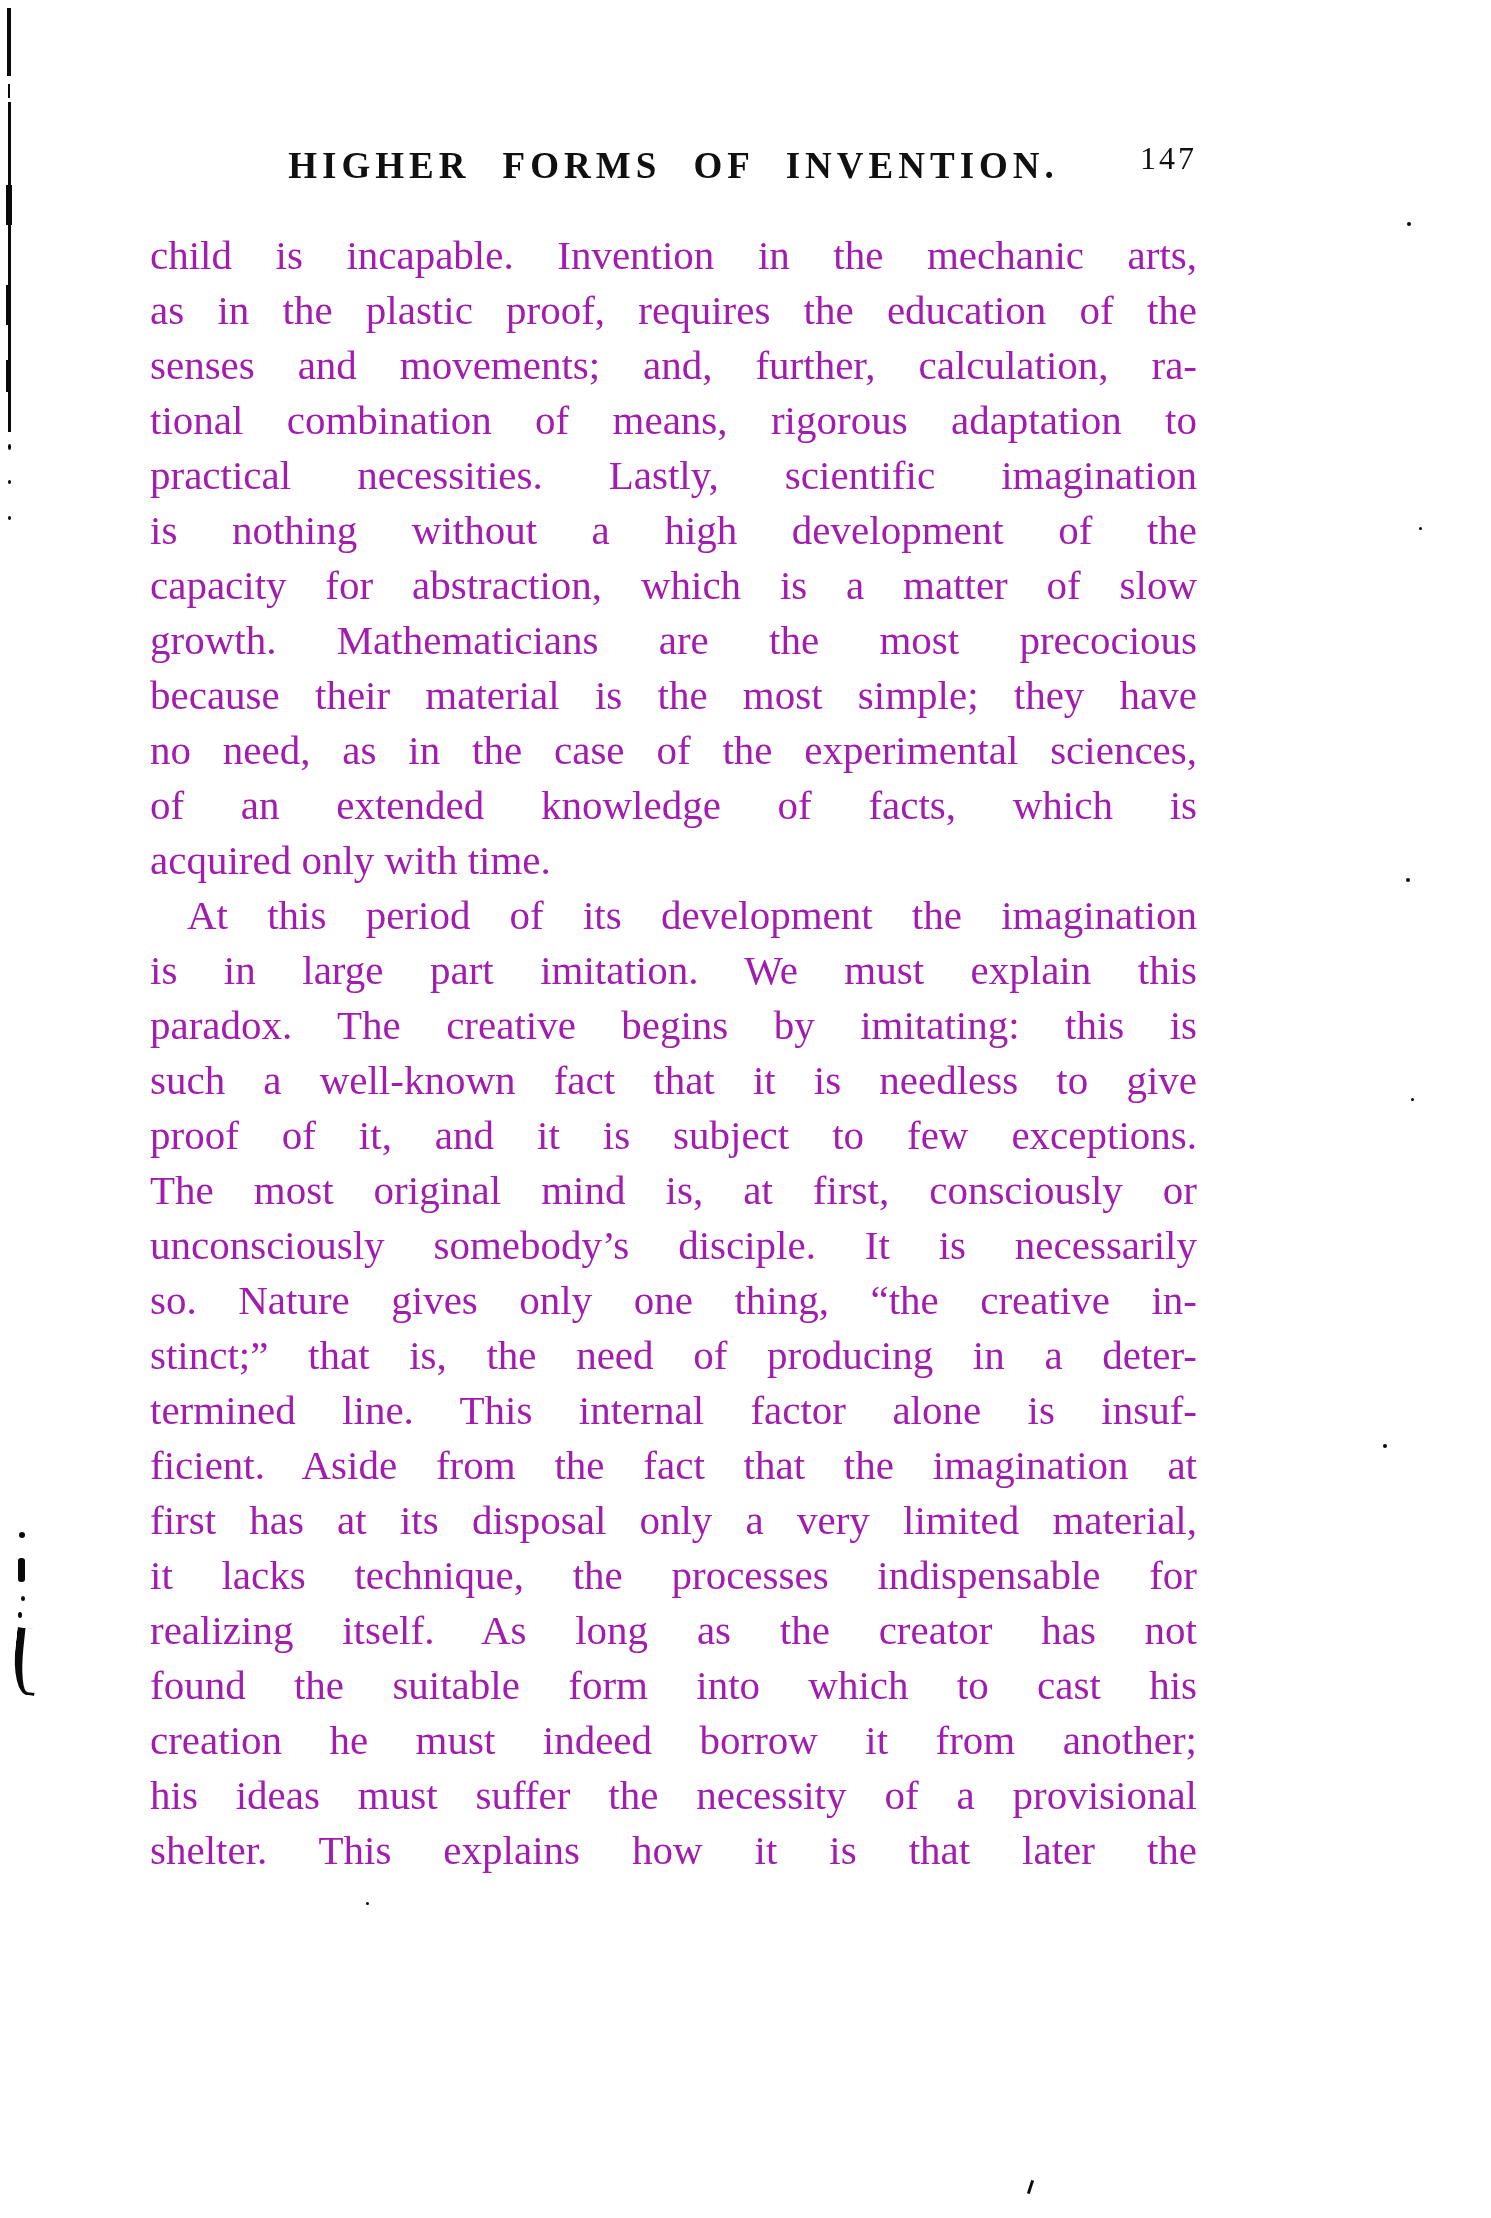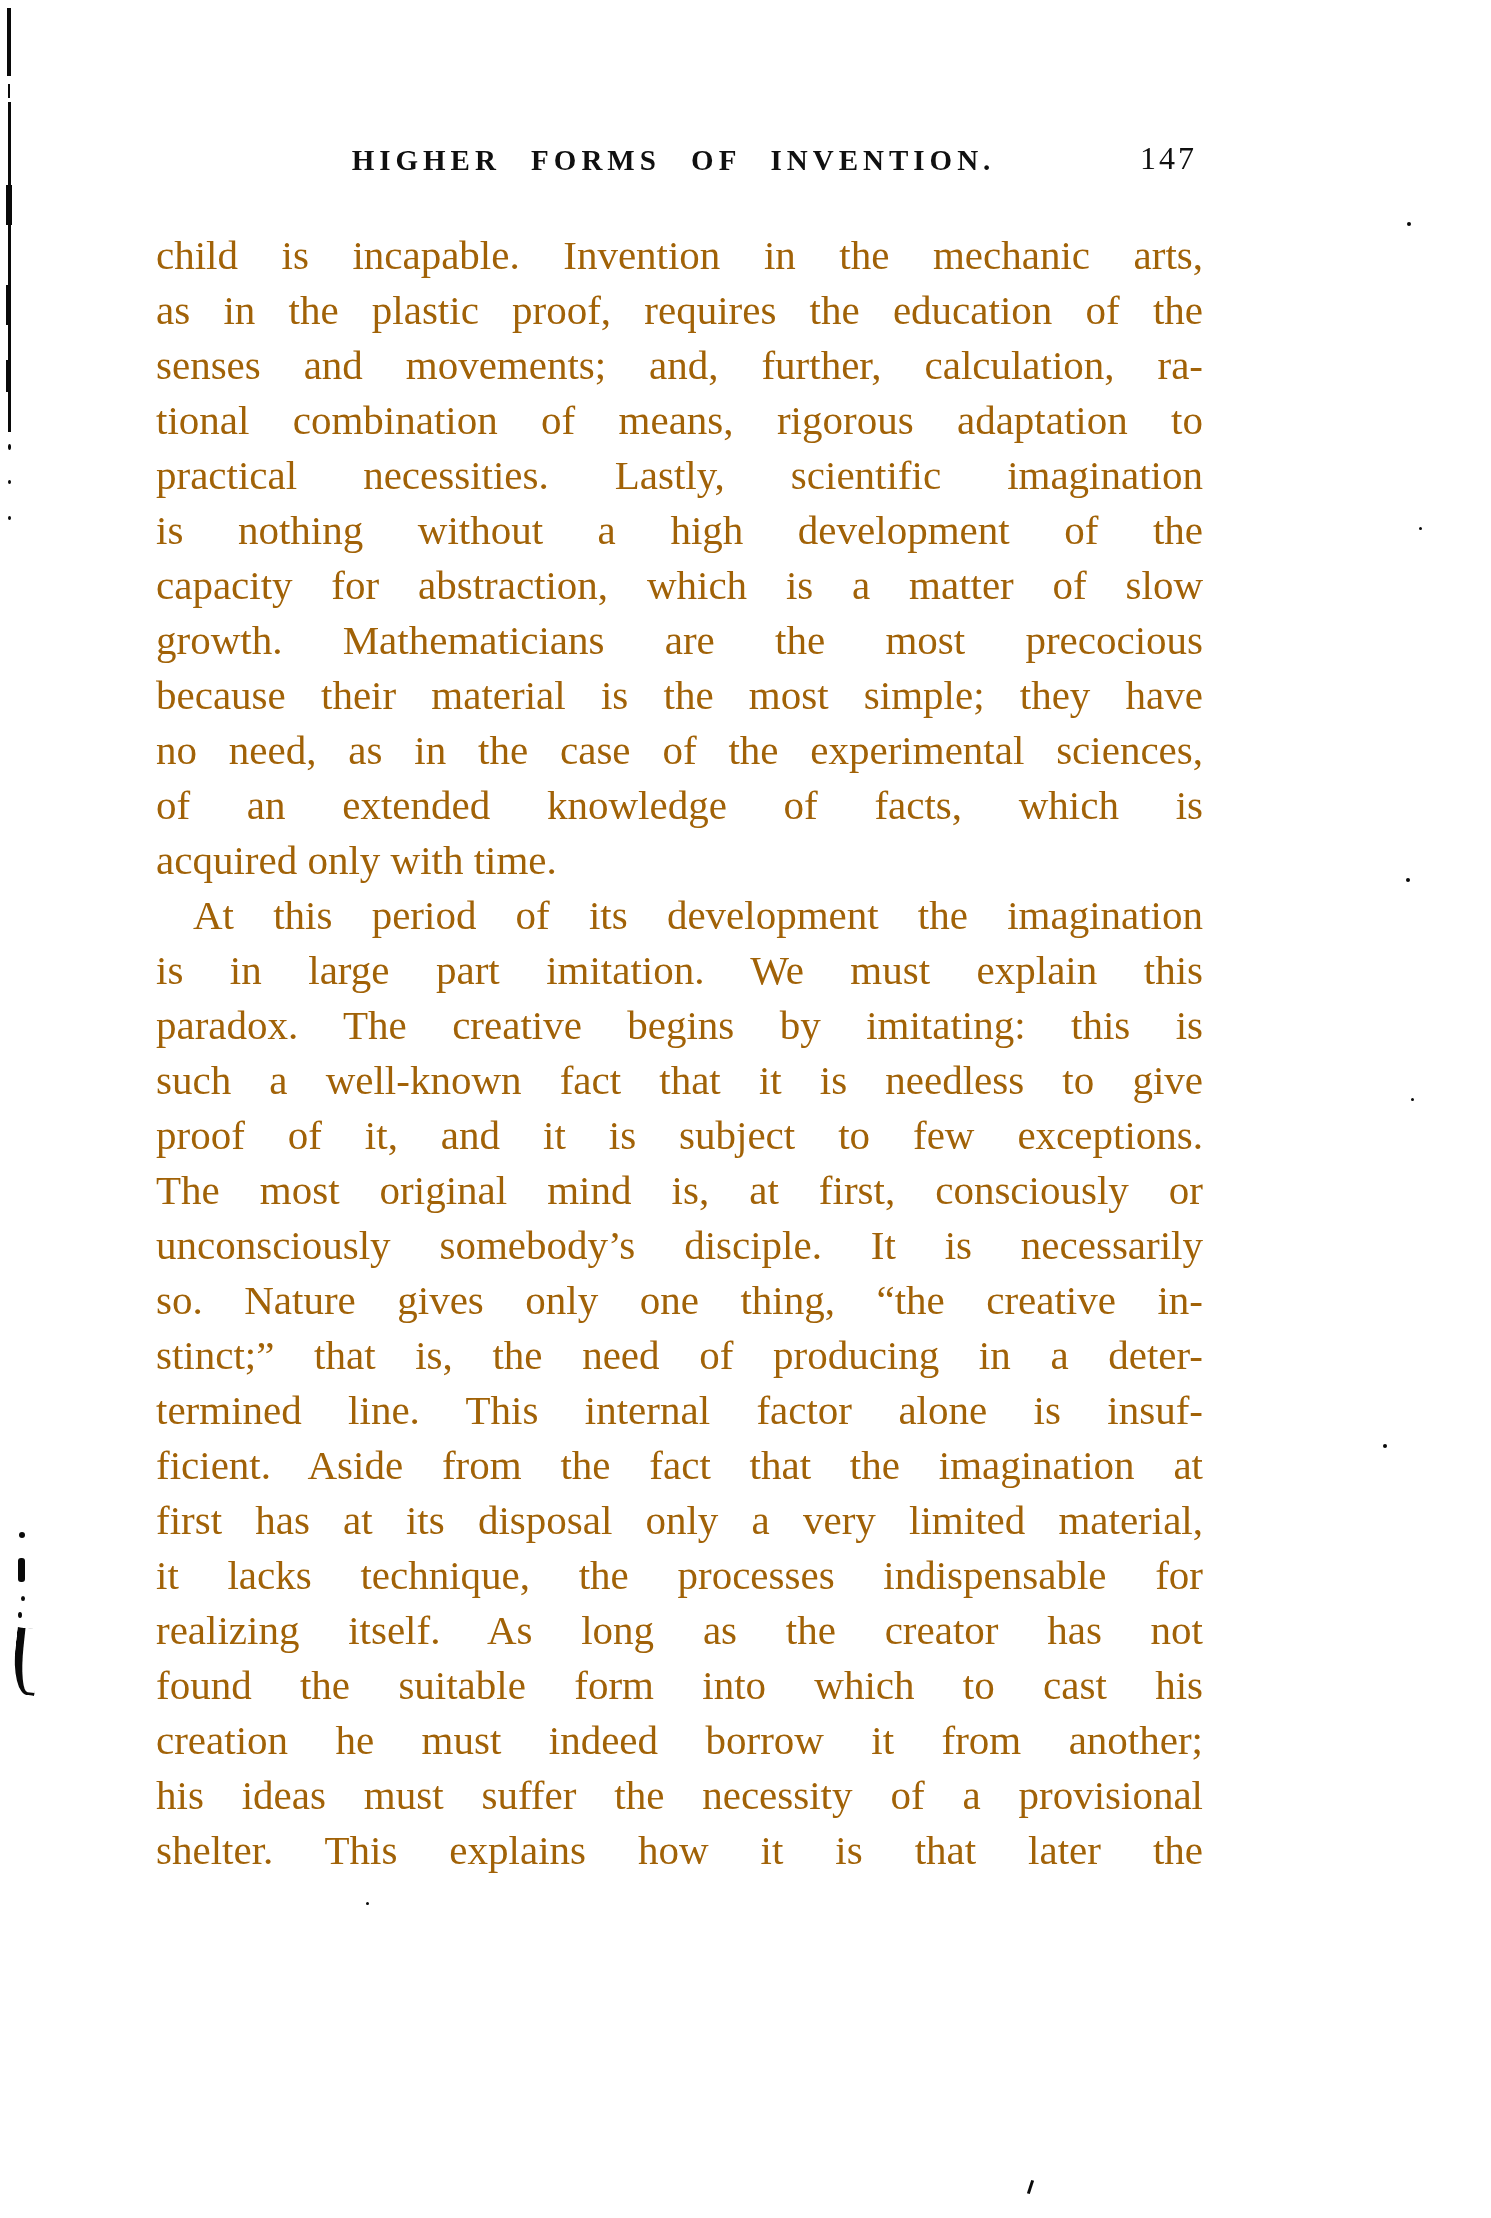--- a/index.html
+++ b/index.html
@@ -19,43 +19,43 @@
   
   .running-header {
     position: absolute;
     top: 144px;
     left: 150px;
     width: 1047px;
     height: 44px;
   }
   .running-title {
     text-align: center;
-    font-size: 29px;
+    font-size: 37px;
     font-weight: 700;
     letter-spacing: 5px;
     word-spacing: 18px;
     color: #101010;
   }
   .page-number {
     position: absolute;
     top: -4px;
     right: 0;
     font-size: 32px;
     letter-spacing: 3px;
     color: #101010;
   }
   
   .body-text {
     position: absolute;
     top: 228px;
-    left: 156px;
+    left: 150px;
     width: 1047px;
     font-size: 41px;
     line-height: 55px;
-    color: #a16207;
+    color: #a21caf;
   }
   .text-line {
     height: 55px;
     text-align: justify;
     -webkit-text-align-last: justify;
     text-align-last: justify;
     text-justify: inter-word;
     white-space: nowrap; 
   }
   .text-line.flush {

